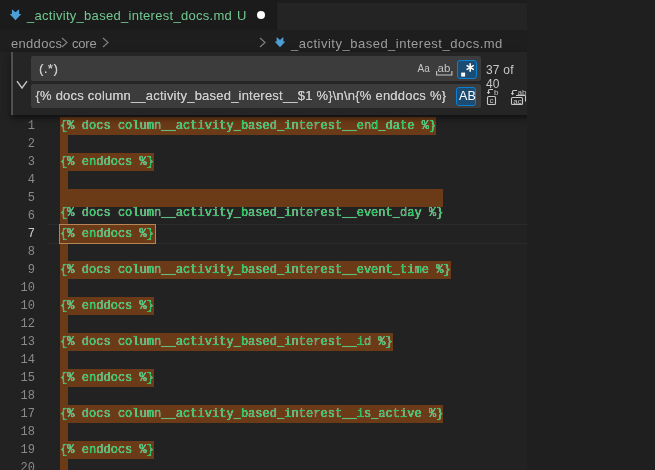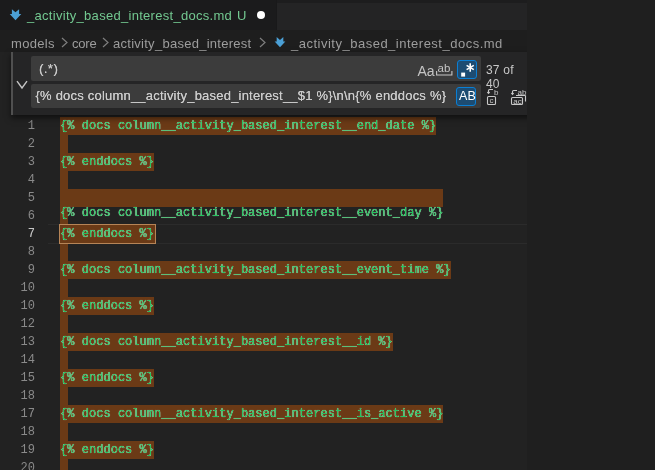--- a/index.html
+++ b/index.html
@@ -48,29 +48,28 @@
   <div id="tab"></div>
   <div id="tabtopline"></div>
   <svg class="abs" style="left:9px;top:8px" width="13" height="13" viewBox="0 0 13 13">
     <path d="M2.9 1.2 L6.5 4.3 L10.1 1.2 L10.1 6 L12.3 6 L6.5 12.3 L0.7 6 L2.9 6 Z" fill="#4ba0d6"></path>
   </svg>
   <span class="abs fname" id="tablabel">_activity_based_interest_docs.md</span>
   <span class="abs fname" id="tabu">U</span>
   <div id="tabdot"></div>
 
   <div id="crumbs"></div>
-  <span class="crumb" style="left:11px;letter-spacing:0.31px">models</span>
+  <span class="crumb" style="left:11px;letter-spacing:0.31px">enddocs</span>
   <svg class="abs" style="left:60px;top:37px" width="9" height="11" viewBox="0 0 9 11">
     <path d="M2 1 L7 5.5 L2 10" stroke="#7f7f7f" stroke-width="1.2" fill="none"></path>
   </svg>
   <span class="crumb" style="left:72px;letter-spacing:-0.2px">core</span>
   <svg class="abs" style="left:101px;top:37px" width="9" height="11" viewBox="0 0 9 11">
     <path d="M2 1 L7 5.5 L2 10" stroke="#7f7f7f" stroke-width="1.2" fill="none"></path>
   </svg>
-  <span class="crumb" style="left:113px;letter-spacing:0.27px">activity_based_interest</span>
   <svg class="abs" style="left:257.5px;top:37px" width="9" height="11" viewBox="0 0 9 11">
     <path d="M2 1 L7 5.5 L2 10" stroke="#7f7f7f" stroke-width="1.2" fill="none"></path>
   </svg>
   <svg class="abs" style="left:274px;top:36px" width="12" height="12" viewBox="0 0 13 13">
     <path d="M2.9 1.2 L6.5 4.3 L10.1 1.2 L10.1 6 L12.3 6 L6.5 12.3 L0.7 6 L2.9 6 Z" fill="#4ba0d6"></path>
   </svg>
   <span class="crumb" style="left:291px;letter-spacing:0.5px">_activity_based_interest_docs.md</span>
 
   <div id="editor"></div>
   <div class="clb" style="top:224px"></div>
@@ -126,21 +125,21 @@
   <div class="ln" style="top:459px">20</div>
   <div class="bar" style="top:459px"></div>
 
   <div id="widget"></div>
   <svg class="abs" width="16" height="16" viewBox="0 0 16 16" style="left:14px;top:77px">
     <path d="M3 4.2 L8 11 L13 4.2" stroke="#c5c5c5" stroke-width="1.4" fill="none"></path>
   </svg>
   <div class="abs inp" style="top:56px">
       <span class="inptext" style="top:4.5px;font-size:13.5px;letter-spacing:0.3px">(.*)</span>
     </div>
-  <span class="abs" style="left:417.5px;top:62.5px;font-size:14px;color:#c5c5c5">Aa</span>
+  <span class="abs" style="left:417.5px;top:62.5px;font-size:10px;color:#c5c5c5">Aa</span>
   <span class="abs" style="left:437.5px;top:61.5px;font-size:11.5px;color:#c5c5c5">ab</span>
   <svg class="abs" style="left:436px;top:71px" width="17" height="5" viewBox="0 0 17 5">
     <path d="M0.6 0 V4 H15.9 V0" stroke="#c5c5c5" stroke-width="1.1" fill="none"></path>
   </svg>
   <div class="abs optbox" style="left:457px;top:59.5px;width:19.5px;height:19.5px"></div>
   <svg class="abs" style="left:457px;top:59.5px" width="20" height="20" viewBox="0 0 20 20">
     <rect x="4.2" y="12.6" width="3.9" height="4" fill="#ffffff"></rect>
     <g stroke="#ffffff" stroke-width="1.6">
       <line x1="13.2" y1="3.2" x2="13.2" y2="11.8"></line>
       <line x1="9.6" y1="5.4" x2="16.8" y2="9.6"></line>

